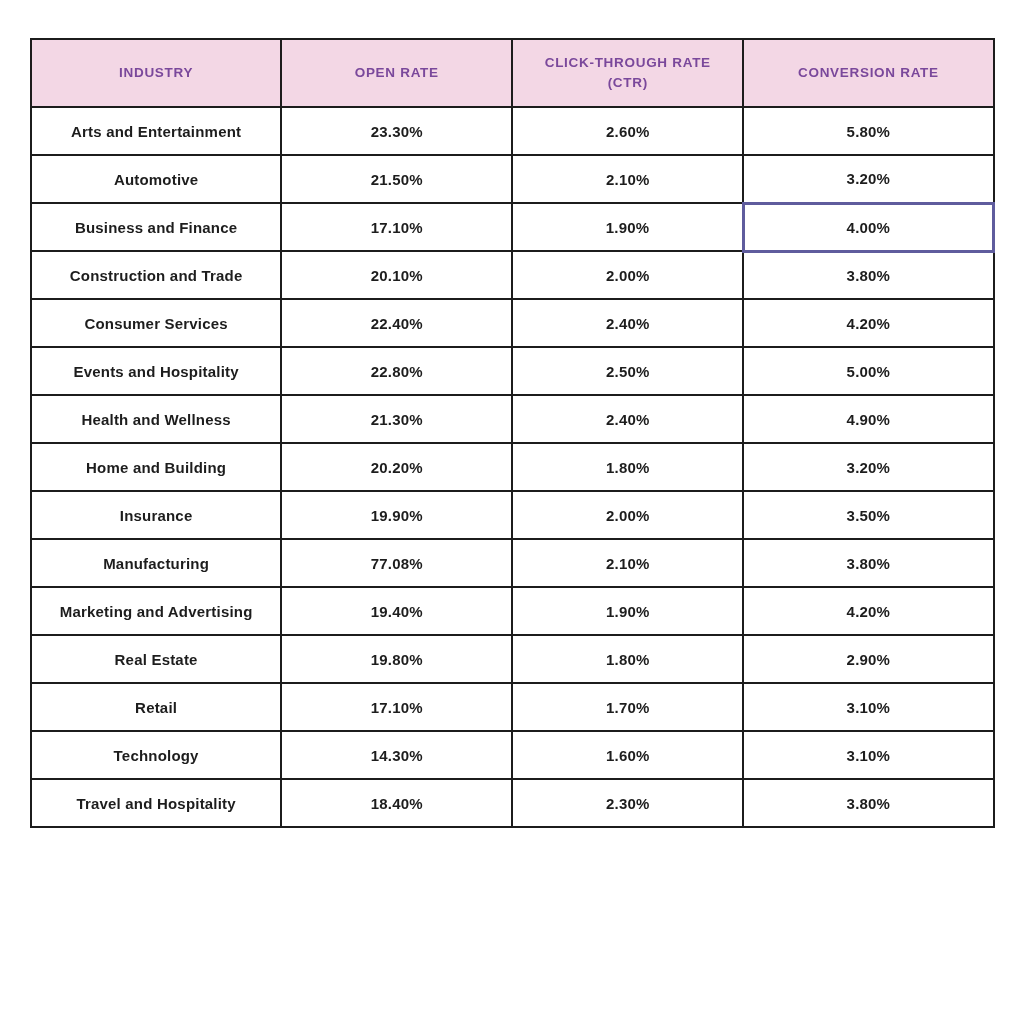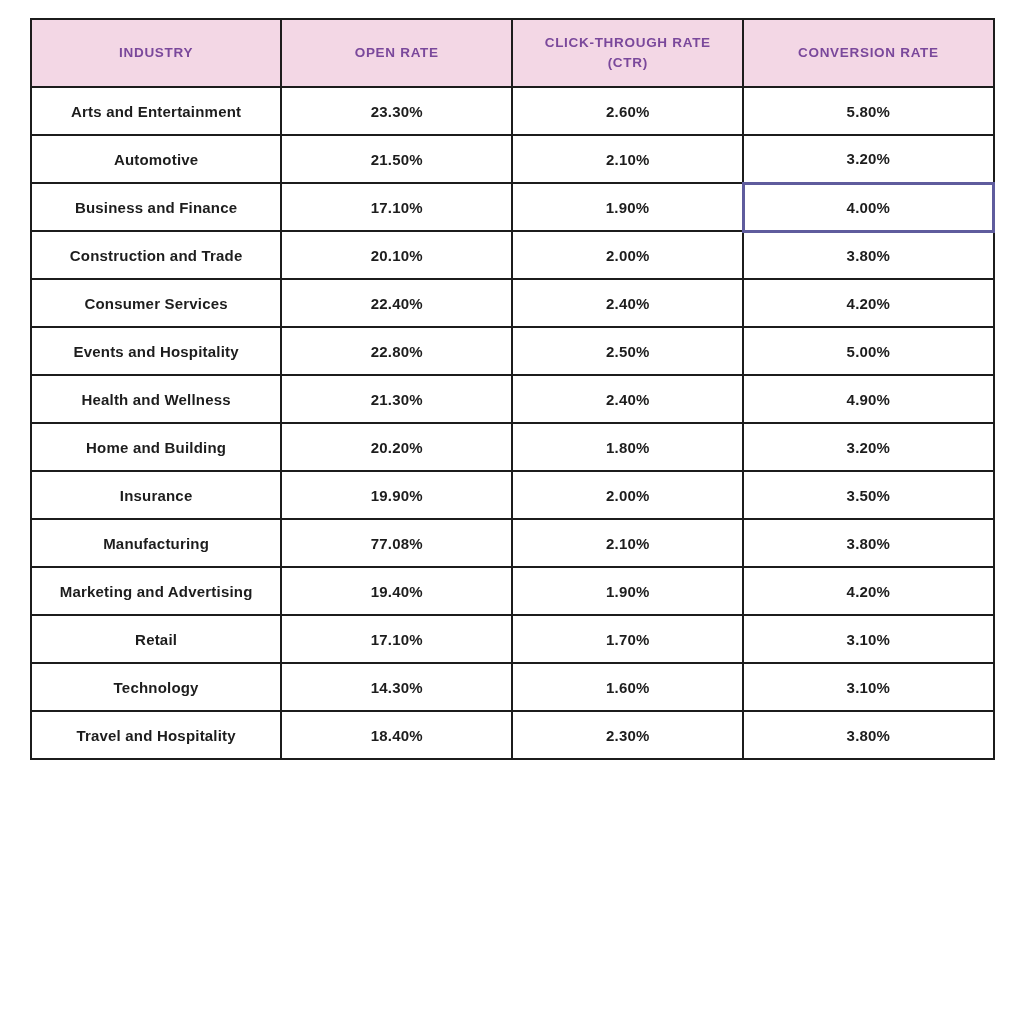--- a/index.html
+++ b/index.html
@@ -18,21 +18,21 @@
     font-family:"Liberation Sans", sans-serif;
   }
   .page{
     position:relative;
     width:1024px;height:1024px;
     background:var(--page-bg);
     overflow:hidden;
   }
   table.rates-table{
     position:absolute;
-    left:30px;top:18px;
+    left:30px;top:38px;
     width:965px;
     border-collapse:collapse;
     table-layout:fixed;
     background:#ffffff;
   }
   th,td{
     border:2px solid var(--grid);
     text-align:center;
     vertical-align:middle;
     padding:0 6px;
@@ -152,20 +152,26 @@
           <td>2.10%</td>
           <td>3.80%</td>
         </tr>
         <tr>
           <td>Marketing and Advertising</td>
           <td>19.40%</td>
           <td>1.90%</td>
           <td>4.20%</td>
         </tr>
         <tr>
+          <td>Real Estate</td>
+          <td>19.80%</td>
+          <td>1.80%</td>
+          <td>2.90%</td>
+        </tr>
+        <tr>
           <td>Retail</td>
           <td>17.10%</td>
           <td>1.70%</td>
           <td>3.10%</td>
         </tr>
         <tr>
           <td>Technology</td>
           <td>14.30%</td>
           <td>1.60%</td>
           <td>3.10%</td>

